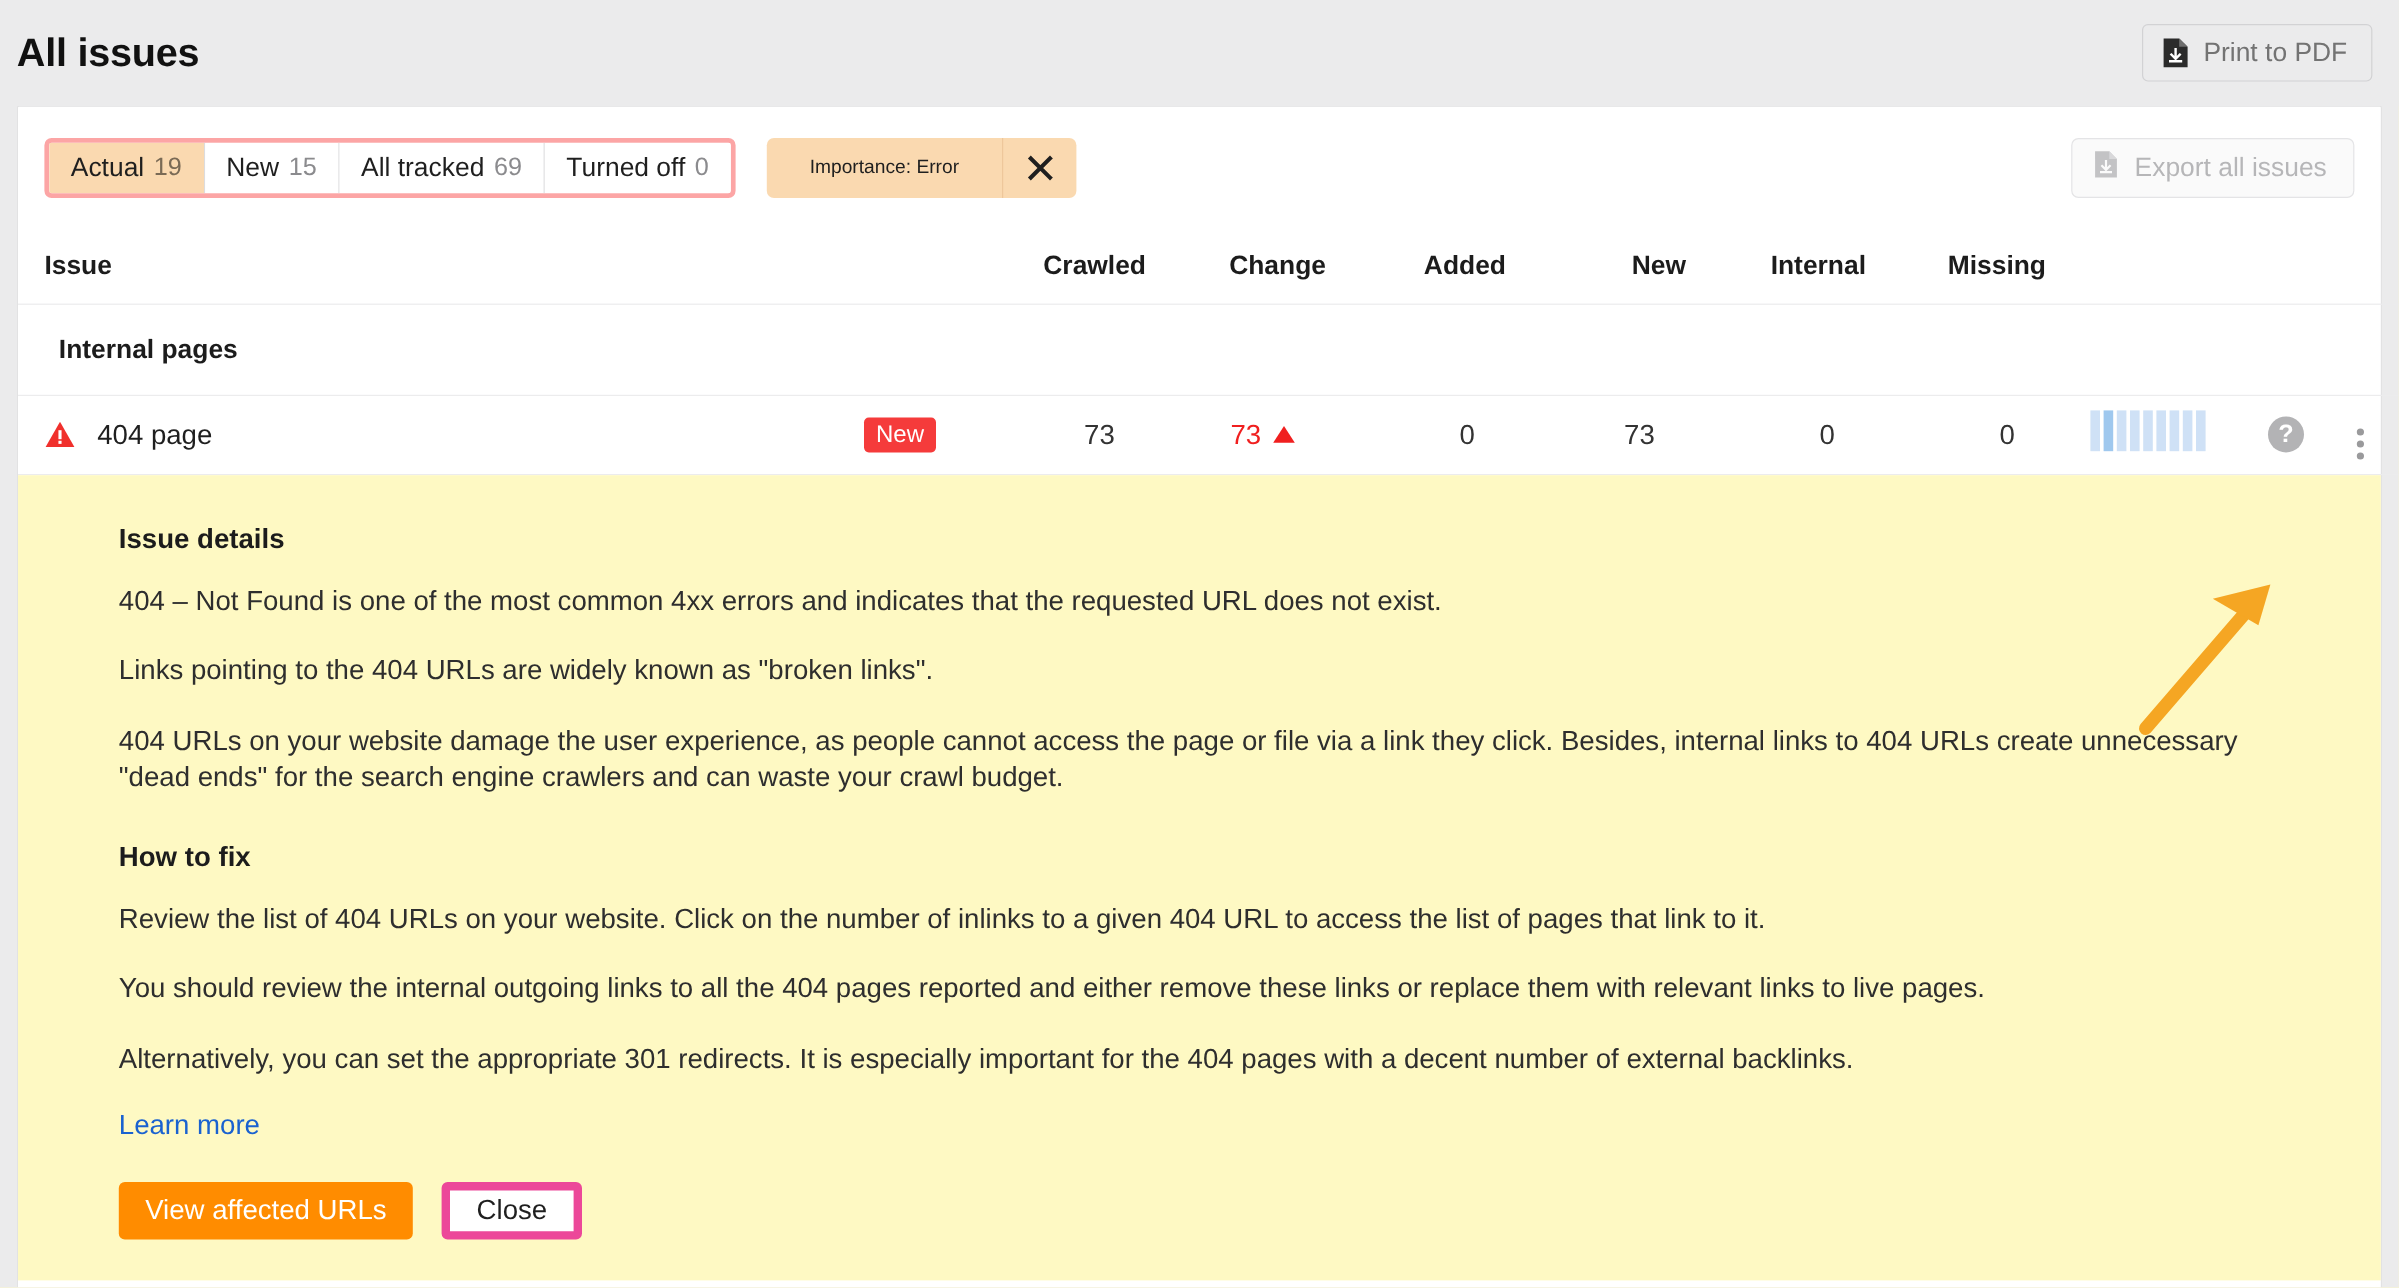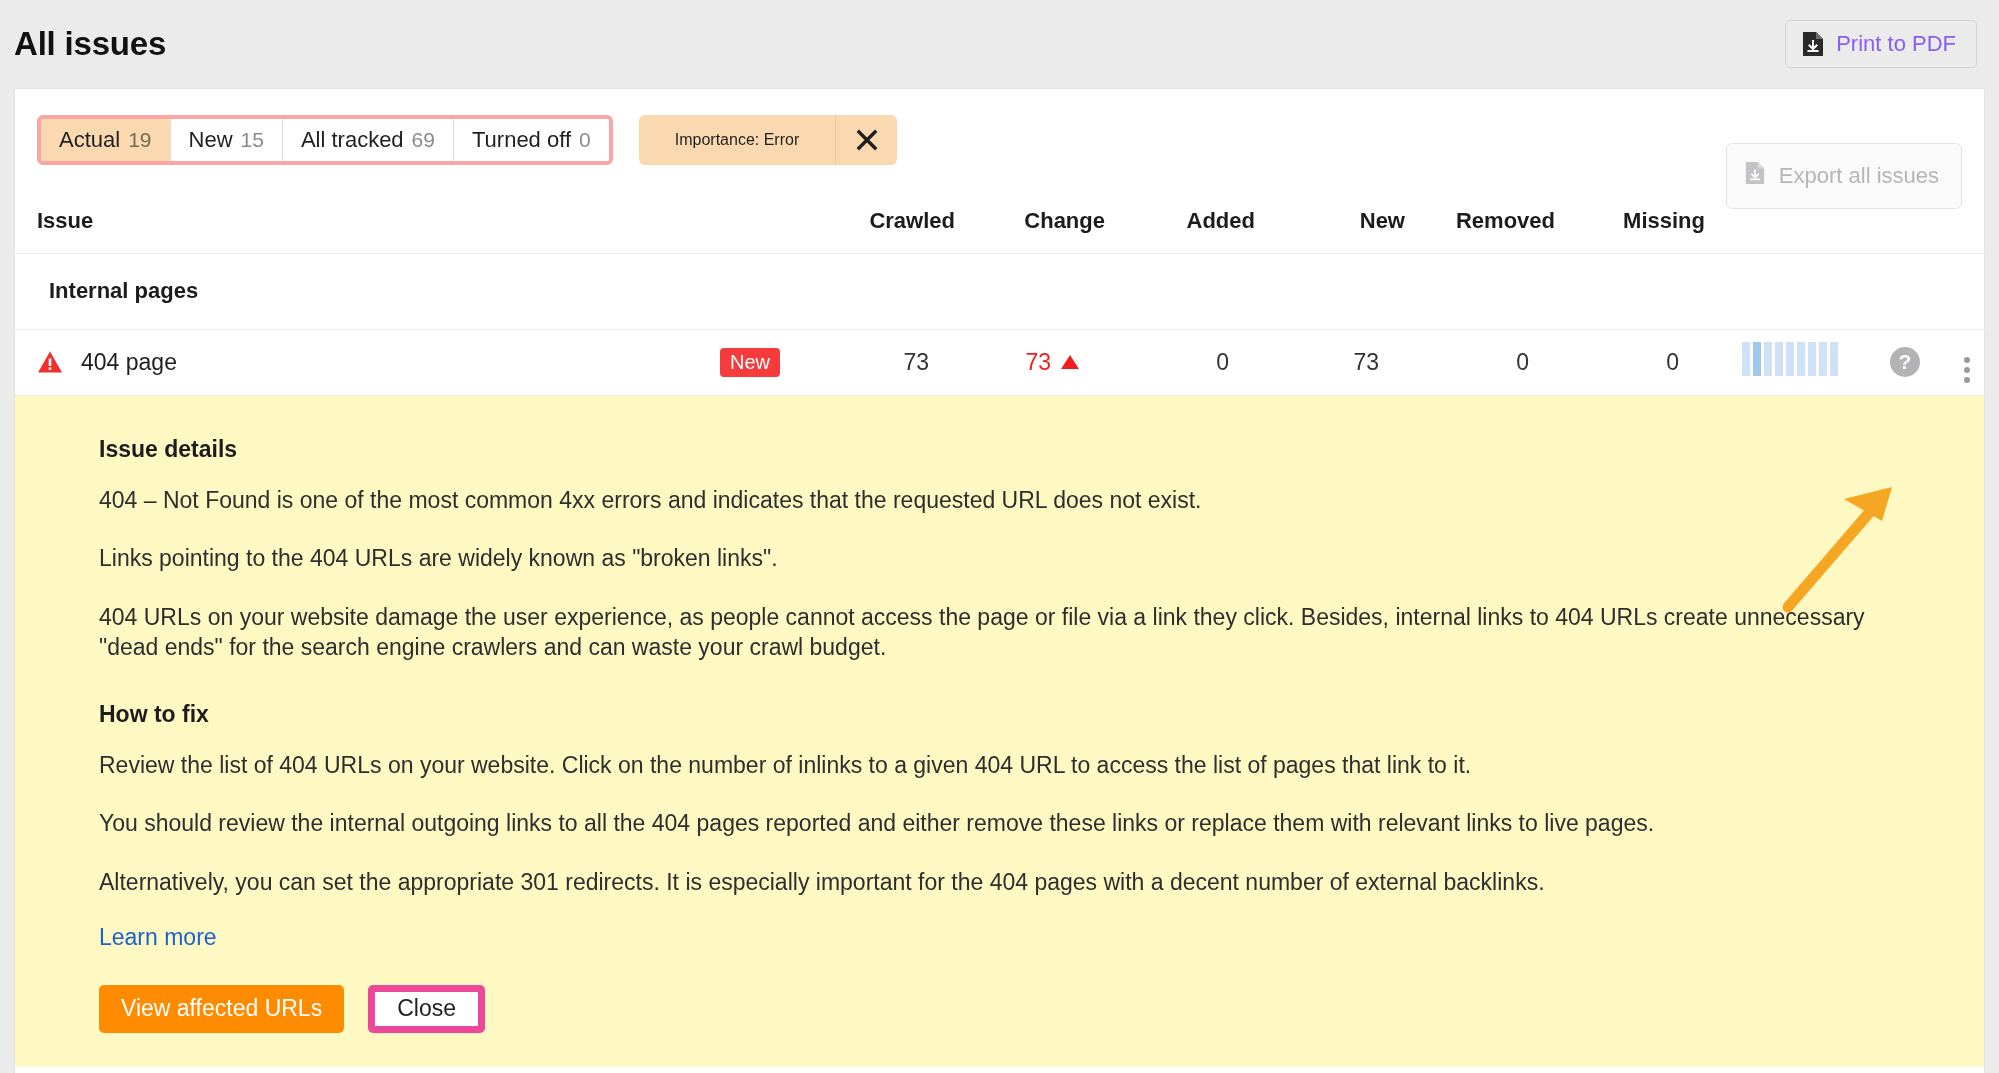--- a/index.html
+++ b/index.html
@@ -32,21 +32,21 @@
   .print-btn {
     display: flex;
     align-items: center;
     gap: 12px;
     height: 48px;
     padding: 0 20px 0 16px;
     border: 1px solid #d2d2d4;
     border-radius: 5px;
     background: #ebebec;
     font-size: 22px;
-    color: #8b5cf6;
+    color: #737373;
     cursor: pointer;
   }
   .doc-dl-icon { display: inline-block; width: 22px; height: 26px; }
 
   
   .card {
     position: relative;
     margin: 0 14px;
     background: #ffffff;
     border: 1px solid #e2e2e3;
@@ -112,29 +112,28 @@
     cursor: pointer;
   }
 
   .export-btn {
     position: absolute;
     right: 22px;
     top: 26px;
     display: flex;
     align-items: center;
     gap: 14px;
-    height: 66px;
+    height: 50px;
     padding: 0 22px 0 18px;
     border: 1px solid #e4e4e6;
     border-radius: 6px;
     background: #fafafa;
     font-size: 22px;
     color: #b6b6b8;
     cursor: default;
-    margin-top: 28px;
   }
 
   
   .tbl { width: 100%; border-collapse: collapse; table-layout: fixed; }
   .tbl th, .tbl td { padding: 0; }
   .col-issue   { width: 680px; }
   .col-badge   { width: 110px; }
   .col-num     { width: 150px; }
   .col-spark   { width: 170px; }
   .col-help    { width: 60px; }
@@ -365,21 +364,21 @@
         <col class="col-kebab">
     </colgroup>
     <thead>
       <tr>
         <th class="left">Issue</th>
         <th class="blank"></th>
         <th>Crawled</th>
         <th>Change</th>
         <th>Added</th>
         <th>New</th>
-        <th>Removed</th>
+        <th>Internal</th>
         <th>Missing</th>
         <th class="blank"></th>
         <th class="blank"></th>
         <th class="blank"></th>
       </tr>
     </thead>
     <tbody>
       <tr class="group-row">
         <td colspan="11">Internal pages</td>
       </tr>

